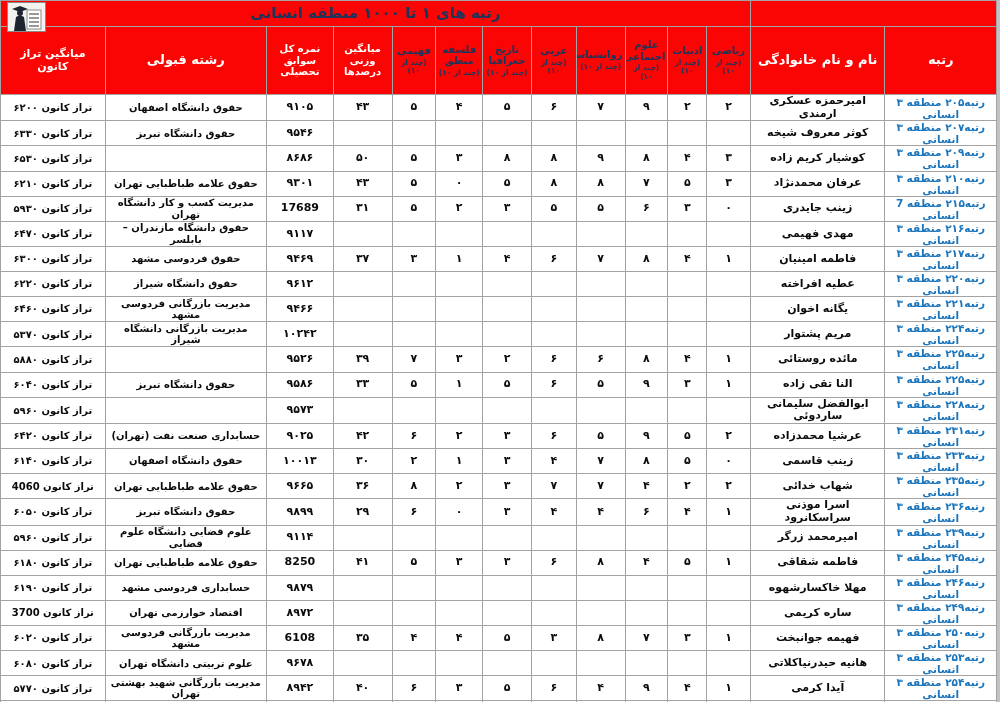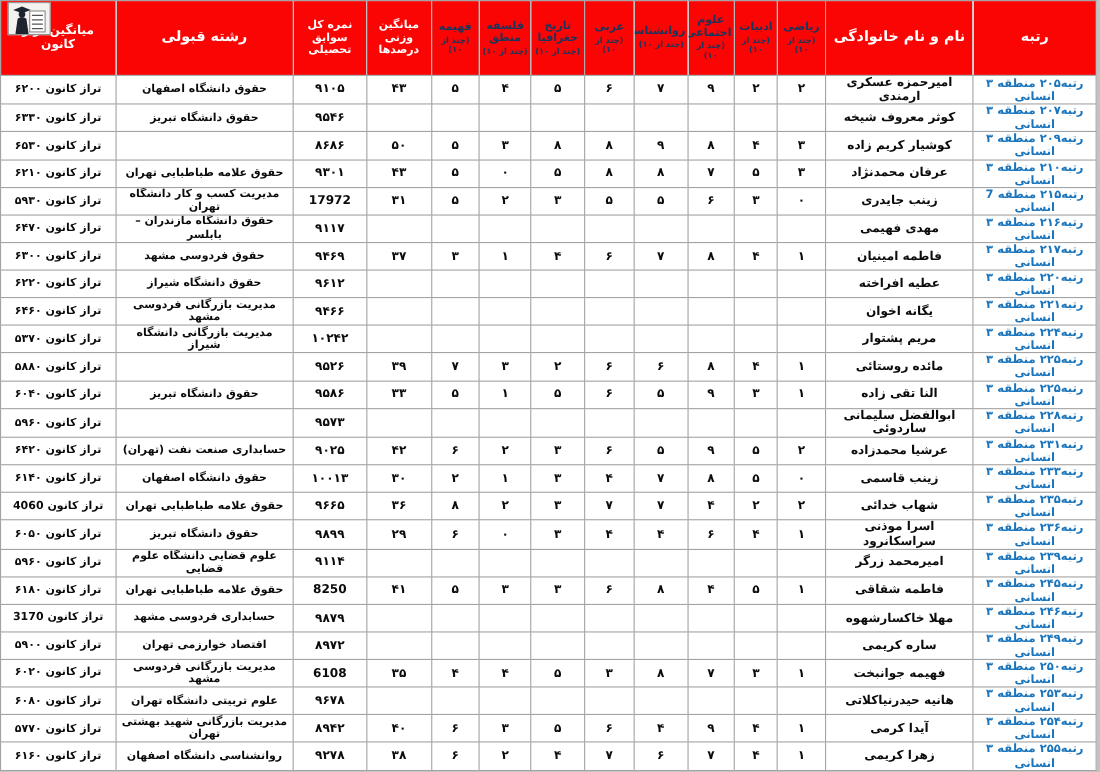--- a/index.html
+++ b/index.html
@@ -67,31 +67,37 @@
       <col class="w-arabi">
         <col class="w-tarikh">
         <col class="w-falsafe">
         <col class="w-eght">
       <col class="w-avg">
         <col class="w-total">
         <col class="w-major">
         <col class="w-taraz">
     </colgroup>
     <thead>
+      <tr class="title-row">
+        <th colspan="2"></th>
+        <th colspan="12">
+          <span class="title-text">رتبه های ۱ تا ۱۰۰۰ منطقه انسانی</span>
+        </th>
+      </tr>
       <tr class="header-row">
         <th class="h-light h-big"><span>رتبه</span></th>
         <th class="h-light h-big"><span>نام و نام خانوادگی</span></th>
         <th class="h-dark h-small"><span>ریاضی</span><span class="h-sub">(چند از ۱۰)</span></th>
         <th class="h-dark h-small"><span>ادبیات</span><span class="h-sub">(چند از ۱۰)</span></th>
         <th class="h-dark h-small"><span>علوم اجتماعی</span><span class="h-sub">(چند از ۱۰)</span></th>
         <th class="h-dark h-small"><span>روانشناسی</span><span class="h-sub">(چند از ۱۰)</span></th>
         <th class="h-dark h-small"><span>عربی</span><span class="h-sub">(چند از ۱۰)</span></th>
         <th class="h-dark h-small"><span>تاریخ جغرافیا</span><span class="h-sub">(چند از ۱۰)</span></th>
         <th class="h-dark h-small"><span>فلسفه منطق</span><span class="h-sub">(چند از ۱۰)</span></th>
-        <th class="h-dark h-small"><span>فهیمه</span><span class="h-sub">(چند از ۱۰)</span></th>
+        <th class="h-dark h-small"><span>فهیمی</span><span class="h-sub">(چند از ۱۰)</span></th>
         <th class="h-light h-small"><span>میانگین وزنی درصدها</span></th>
         <th class="h-light h-small"><span>نمره کل سوابق تحصیلی</span></th>
         <th class="h-light h-big"><span>رشته قبولی</span></th>
         <th class="h-light h-mid"><span>میانگین تراز کانون</span></th>
       </tr>
     </thead>
     <tbody id="rows">
         <tr>
     <td class="c-rank">رتبه۲۰۵ منطقه ۳ انسانی</td>
     <td class="c-name">امیرحمزه عسکری ارمندی</td>
@@ -161,21 +167,21 @@
     <td class="c-name">زینب جایدری</td>
     <td class="c-num">۰</td>
     <td class="c-num">۳</td>
     <td class="c-num">۶</td>
     <td class="c-num">۵</td>
     <td class="c-num">۵</td>
     <td class="c-num">۳</td>
     <td class="c-num">۲</td>
     <td class="c-num">۵</td>
     <td class="c-num">۳۱</td>
-    <td class="c-num">17972</td>
+    <td class="c-num">17689</td>
     <td class="c-major">مدیریت کسب و کار دانشگاه تهران</td>
     <td class="c-taraz">تراز کانون ۵۹۳۰</td>
   </tr>
         <tr>
     <td class="c-rank">رتبه۲۱۶ منطقه ۳ انسانی</td>
     <td class="c-name">مهدی فهیمی</td>
     <td class="c-num"></td>
     <td class="c-num"></td>
     <td class="c-num"></td>
     <td class="c-num"></td>
@@ -403,37 +409,37 @@
     <td class="c-num"></td>
     <td class="c-num"></td>
     <td class="c-num"></td>
     <td class="c-num"></td>
     <td class="c-num"></td>
     <td class="c-num"></td>
     <td class="c-num"></td>
     <td class="c-num"></td>
     <td class="c-num">۹۸۷۹</td>
     <td class="c-major">حسابداری فردوسی مشهد</td>
-    <td class="c-taraz">تراز کانون 3170</td>
+    <td class="c-taraz">تراز کانون ۶۱۹۰</td>
   </tr>
         <tr>
     <td class="c-rank">رتبه۲۴۹ منطقه ۳ انسانی</td>
     <td class="c-name">ساره کریمی</td>
     <td class="c-num"></td>
     <td class="c-num"></td>
     <td class="c-num"></td>
     <td class="c-num"></td>
     <td class="c-num"></td>
     <td class="c-num"></td>
     <td class="c-num"></td>
     <td class="c-num"></td>
     <td class="c-num"></td>
     <td class="c-num">۸۹۷۲</td>
     <td class="c-major">اقتصاد خوارزمی تهران</td>
-    <td class="c-taraz">تراز کانون ۵۹۰۰</td>
+    <td class="c-taraz">تراز کانون 3700</td>
   </tr>
         <tr>
     <td class="c-rank">رتبه۲۵۰ منطقه ۳ انسانی</td>
     <td class="c-name">فهیمه جوانبخت</td>
     <td class="c-num">۱</td>
     <td class="c-num">۳</td>
     <td class="c-num">۷</td>
     <td class="c-num">۸</td>
     <td class="c-num">۳</td>
     <td class="c-num">۵</td>

